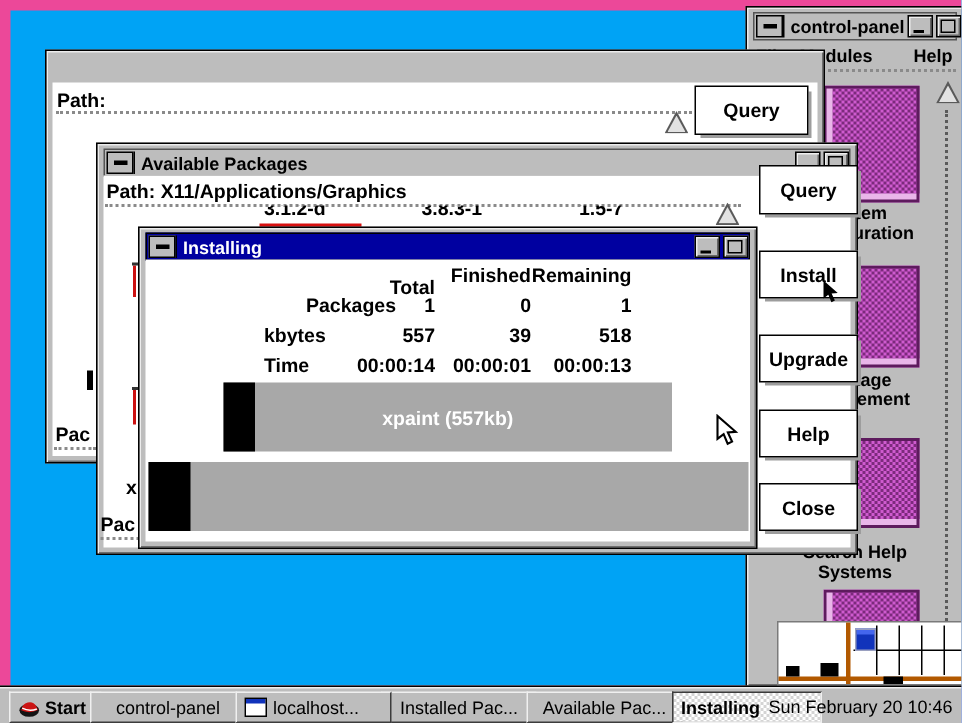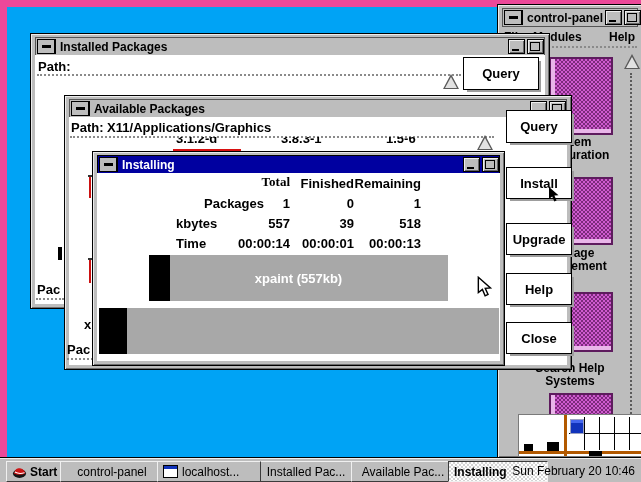--- a/index.html
+++ b/index.html
@@ -91,29 +91,20 @@
 
     <div class="uparrow" style="left:126px;top:49px;">
       <span class="o"></span>
         <span class="in"></span>
     </div>
     <div style="position:absolute;left:132px;top:68px;height:380px;width:0;
                 border-left:2px dotted #5a5a5a;"></div>
   </div>
 
   <div class="win" style="left:30px;top:33px;width:518px;height:274px;z-index:20;">
-    <div class="tb">
-      <span class="menubox">
-          <i></i>
-        </span>
-      <span class="tbsep"></span>
-      <span class="tbt">Installed Packages</span>
-      <span class="wbtn min"></span>
-      <span class="wbtn max"></span>
-    </div>
     <div class="body-white"></div>
     <div class="lbl" style="left:7px;top:25px;text-align:right;">Path:</div>
     <div class="dots" style="left:6px;top:40px;width:424px;"></div>
     <div class="xbtn" style="left:432px;top:23px;width:74px;height:31px;">Query</div>
     <div class="uparrow" style="left:412px;top:40px;">
       <span class="o"></span>
         <span class="in"></span>
     </div>
     <div style="position:absolute;left:27px;top:213px;width:4px;height:13px;background:#000;"></div>
     <div class="lbl" style="left:6px;top:248px;">Pac</div>
@@ -130,21 +121,21 @@
       <span class="wbtn min"></span>
       <span class="wbtn max"></span>
     </div>
     <div class="body-white"></div>
     <div class="lbl" style="left:6px;top:24px;">Path: X11/Applications/Graphics</div>
     <div class="dots" style="left:5px;top:40px;width:424px;"></div>
 
     <div style="position:absolute;left:0;top:41px;width:440px;height:13px;overflow:hidden;">
       <span class="lbl" style="left:111px;top:-6px;">3.1.2-d</span>
       <span class="lbl" style="left:216px;top:-6px;">3.8.3-1</span>
-      <span class="lbl" style="left:321px;top:-6px;">1.5-6</span>
+      <span class="lbl" style="left:321px;top:-6px;">1.5-7</span>
     </div>
     <div style="position:absolute;left:108px;top:53px;width:68px;height:3px;background:#d81010;"></div>
 
     <div class="xbtn" style="left:441px;top:14px;width:64px;height:31px;">Query</div>
     <div class="xbtn" style="left:441px;top:71px;width:64px;height:30px;">Install</div>
     <div class="xbtn" style="left:441px;top:127px;width:64px;height:30px;">Upgrade</div>
     <div class="xbtn" style="left:441px;top:177px;width:64px;height:30px;">Help</div>
     <div class="xbtn" style="left:441px;top:226px;width:64px;height:30px;">Close</div>
     <div class="uparrow" style="left:412px;top:39px;">
       <span class="o"></span>
@@ -163,21 +154,21 @@
       <span class="menubox">
           <i></i>
         </span>
       <span class="tbsep"></span>
       <span class="tbt">Installing</span>
       <span class="wbtn min"></span>
       <span class="wbtn max"></span>
     </div>
     <div class="body-white"></div>
 
-    <div class="cell" style="left:135px;top:22px;width:62px;font-family:Liberation Serif, serif;">Total</div>
+    <div class="cell" style="left:135px;top:32px;width:62px;">Total</div>
     <div class="cell" style="left:199px;top:24px;width:62px;">Finished</div>
     <div class="cell" style="left:256px;top:24px;width:72px;">Remaining</div>
 
     <div class="cell" style="left:83px;top:44px;text-align:left;margin-left:28px;">Packages</div>
     <div class="cell" style="left:135px;top:44px;width:62px;">1</div>
     <div class="cell" style="left:199px;top:44px;width:62px;">0</div>
     <div class="cell" style="left:256px;top:44px;width:72px;">1</div>
 
     <div class="cell" style="left:83px;top:64px;text-align:left;">kbytes</div>
     <div class="cell" style="left:135px;top:64px;width:62px;">557</div>

